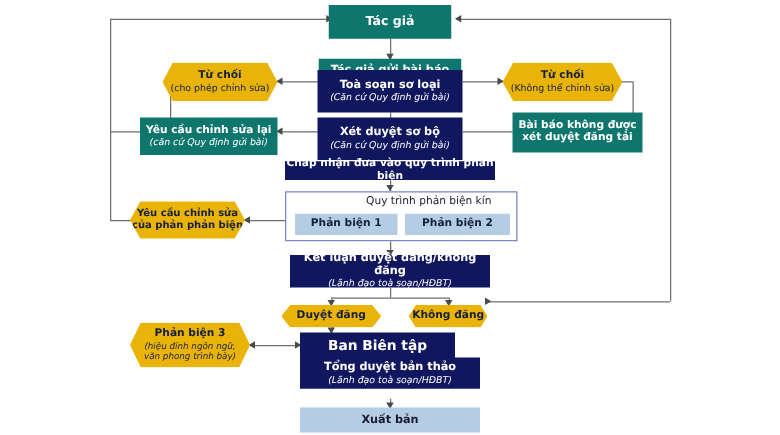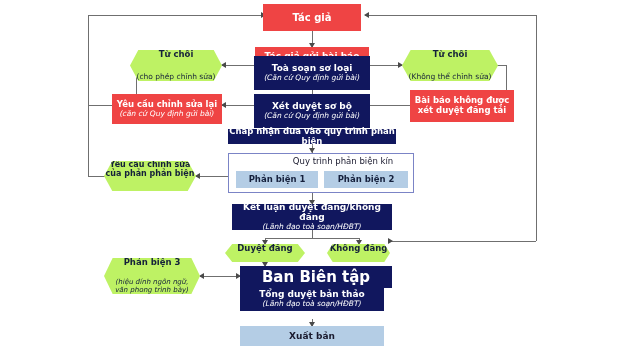--- a/index.html
+++ b/index.html
@@ -5,30 +5,30 @@
   html,body{margin:0;padding:0;background:#ffffff;}
   body{font-family:"DejaVu Sans","Liberation Sans",sans-serif;}
   #stage{position:relative;width:624px;height:348px;background:#ffffff;overflow:hidden;}
 
   .node{position:absolute;box-sizing:border-box;display:flex;flex-direction:column;
         align-items:center;justify-content:center;text-align:center;line-height:1.12;}
   .t1{font-weight:bold;}
   .t2{font-style:italic;font-weight:normal;}
 
   
-  .orange{background:#ef4444;color:#ffffff;}
+  .orange{background:#0f766e;color:#ffffff;}
   .navy{background:#11175E;color:#ffffff;}
   .lightblue{background:#B4CDE5;color:#1a1a2e;}
   .panel{background:#ffffff;border:1px solid #7B84C6;color:#1a1a2e;}
   .innerbox{background:#B4CDE5;color:#15203c;display:flex;align-items:center;
             justify-content:center;position:absolute;font-weight:bold;}
 
   
-  .hex{background:#bef264;color:#14203a;
-       clip-path:polygon(9% 0,91% 0,100% 50%,91% 100%,9% 100%,0 50%);justify-content:space-between;}
+  .hex{background:#eab308;color:#14203a;
+       clip-path:polygon(9% 0,91% 0,100% 50%,91% 100%,9% 100%,0 50%);}
 
   
   .ln{position:absolute;background:#6f6f6f;}
   .lnh{height:1px;}
   .lnv{width:1px;}
   .arw{position:absolute;width:0;height:0;}
   .ar-d{border-left:3.5px solid transparent;border-right:3.5px solid transparent;border-top:5px solid #4a4a4a;}
   .ar-l{border-top:3.5px solid transparent;border-bottom:3.5px solid transparent;border-right:5px solid #4a4a4a;}
   .ar-r{border-top:3.5px solid transparent;border-bottom:3.5px solid transparent;border-left:5px solid #4a4a4a;}
 </style>
@@ -179,21 +179,21 @@
 
   <div class="node hex" style="left:327px;top:244px;width:63px;height:18px;font-size:8.5px;">
     <div class="t1">Không đăng</div>
   </div>
 
   <div class="node hex" style="left:104px;top:258px;width:96px;height:36px;font-size:8.5px;">
     <div class="t1">Phản biện 3</div>
     <div class="t2" style="font-size:7px;margin-top:1px;line-height:1.15;padding:0 6px;">(hiệu đính ngôn ngữ, văn phong trình bày)</div>
   </div>
 
-  <div class="node navy" style="left:240px;top:266px;width:152px;height:22px;font-size:15px;">
+  <div class="node navy" style="left:240px;top:266px;width:124px;height:22px;font-size:11px;">
     <div class="t1">Ban Biên tập</div>
   </div>
 
   <div class="node navy" style="left:240px;top:286px;width:144px;height:25px;font-size:9px;">
     <div class="t1">Tổng duyệt bản thảo</div>
     <div class="t2" style="font-size:7.5px;margin-top:1px;">(Lãnh đạo toà soạn/HĐBT)</div>
   </div>
 
   <div class="node lightblue" style="left:240px;top:326px;width:144px;height:20px;font-size:9px;">
     <div class="t1">Xuất bản</div>

